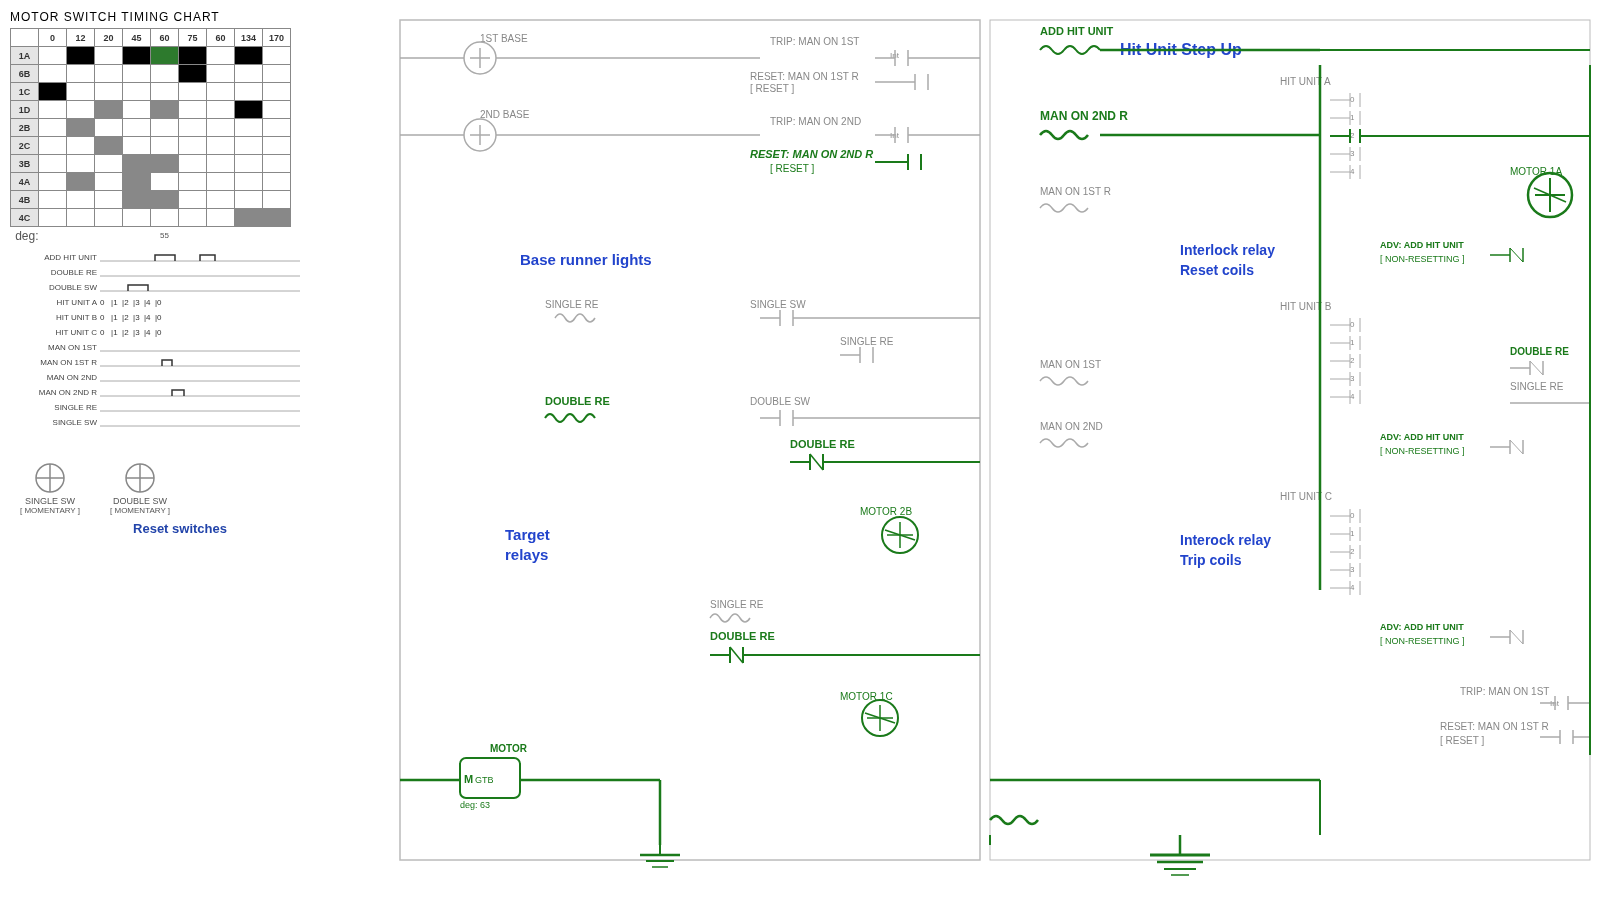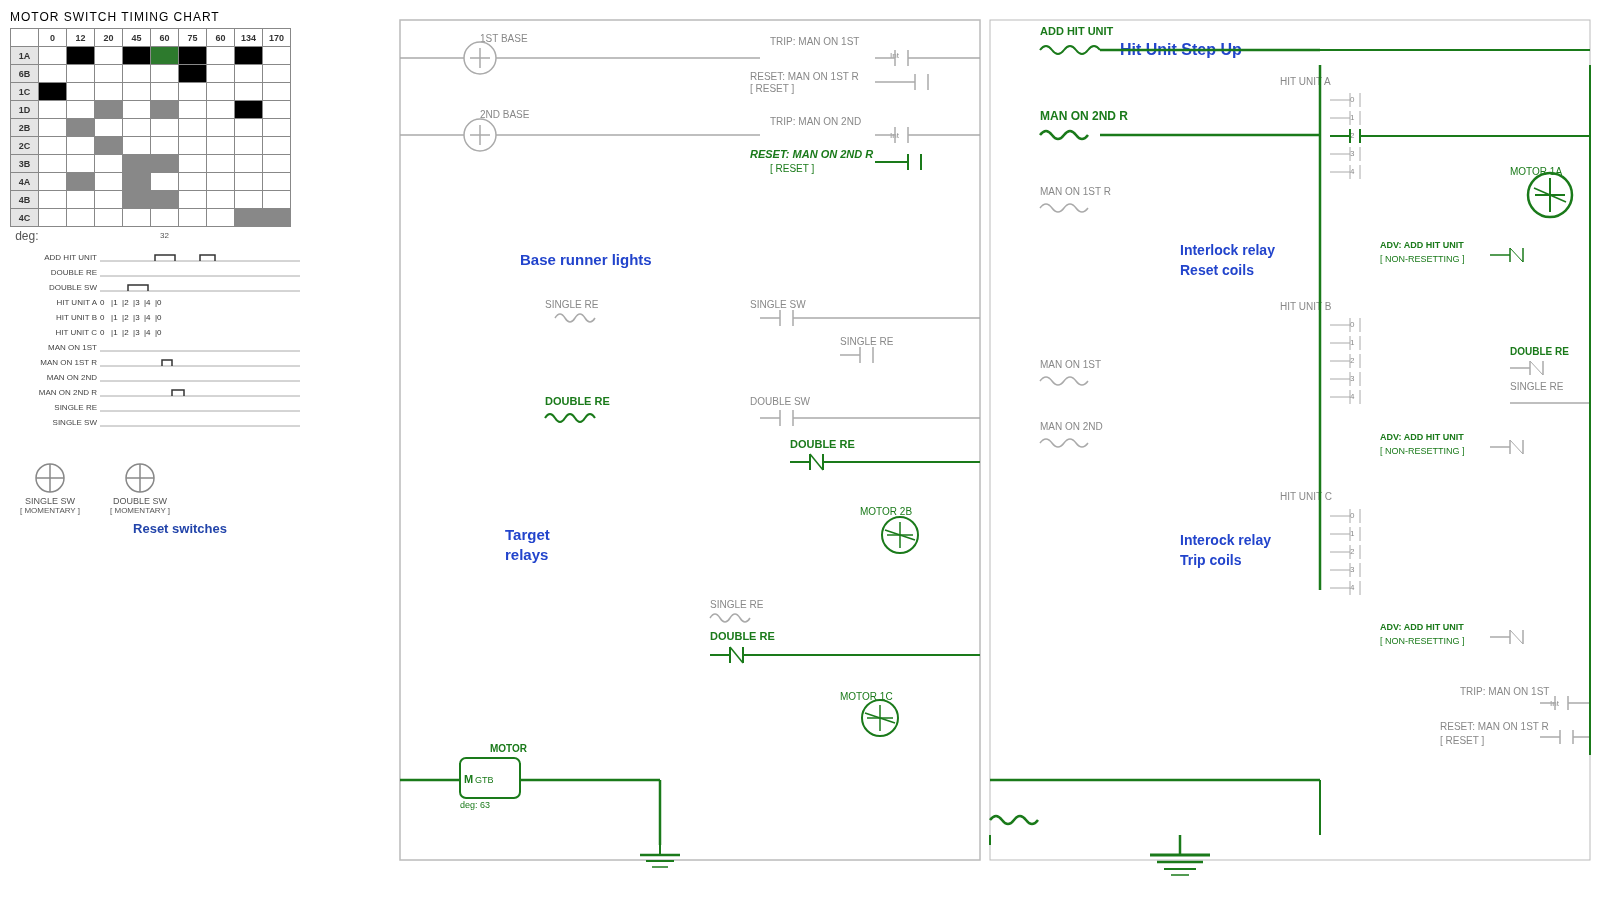--- a/index.html
+++ b/index.html
@@ -252,21 +252,21 @@
           <td class="cell-gray"></td>
           <td class="cell-gray"></td>
         </tr>
 
         <tr>
           <td style="font-size:12px;text-align:right;border:none;color:#555;">deg:</td>
           <td style="border:none;"></td>
           <td style="border:none;"></td>
           <td style="border:none;"></td>
           <td style="border:none;"></td>
-          <td style="border:none;font-size:8px;color:#555;">32</td>
+          <td style="border:none;font-size:8px;color:#555;">55</td>
           <td style="border:none;"></td>
           <td style="border:none;"></td>
           <td style="border:none;"></td>
           <td style="border:none;"></td>
         </tr>
       </tbody>
     </table>
   </div>
 
   <div style="margin-top:6px; padding-left:5px;">

